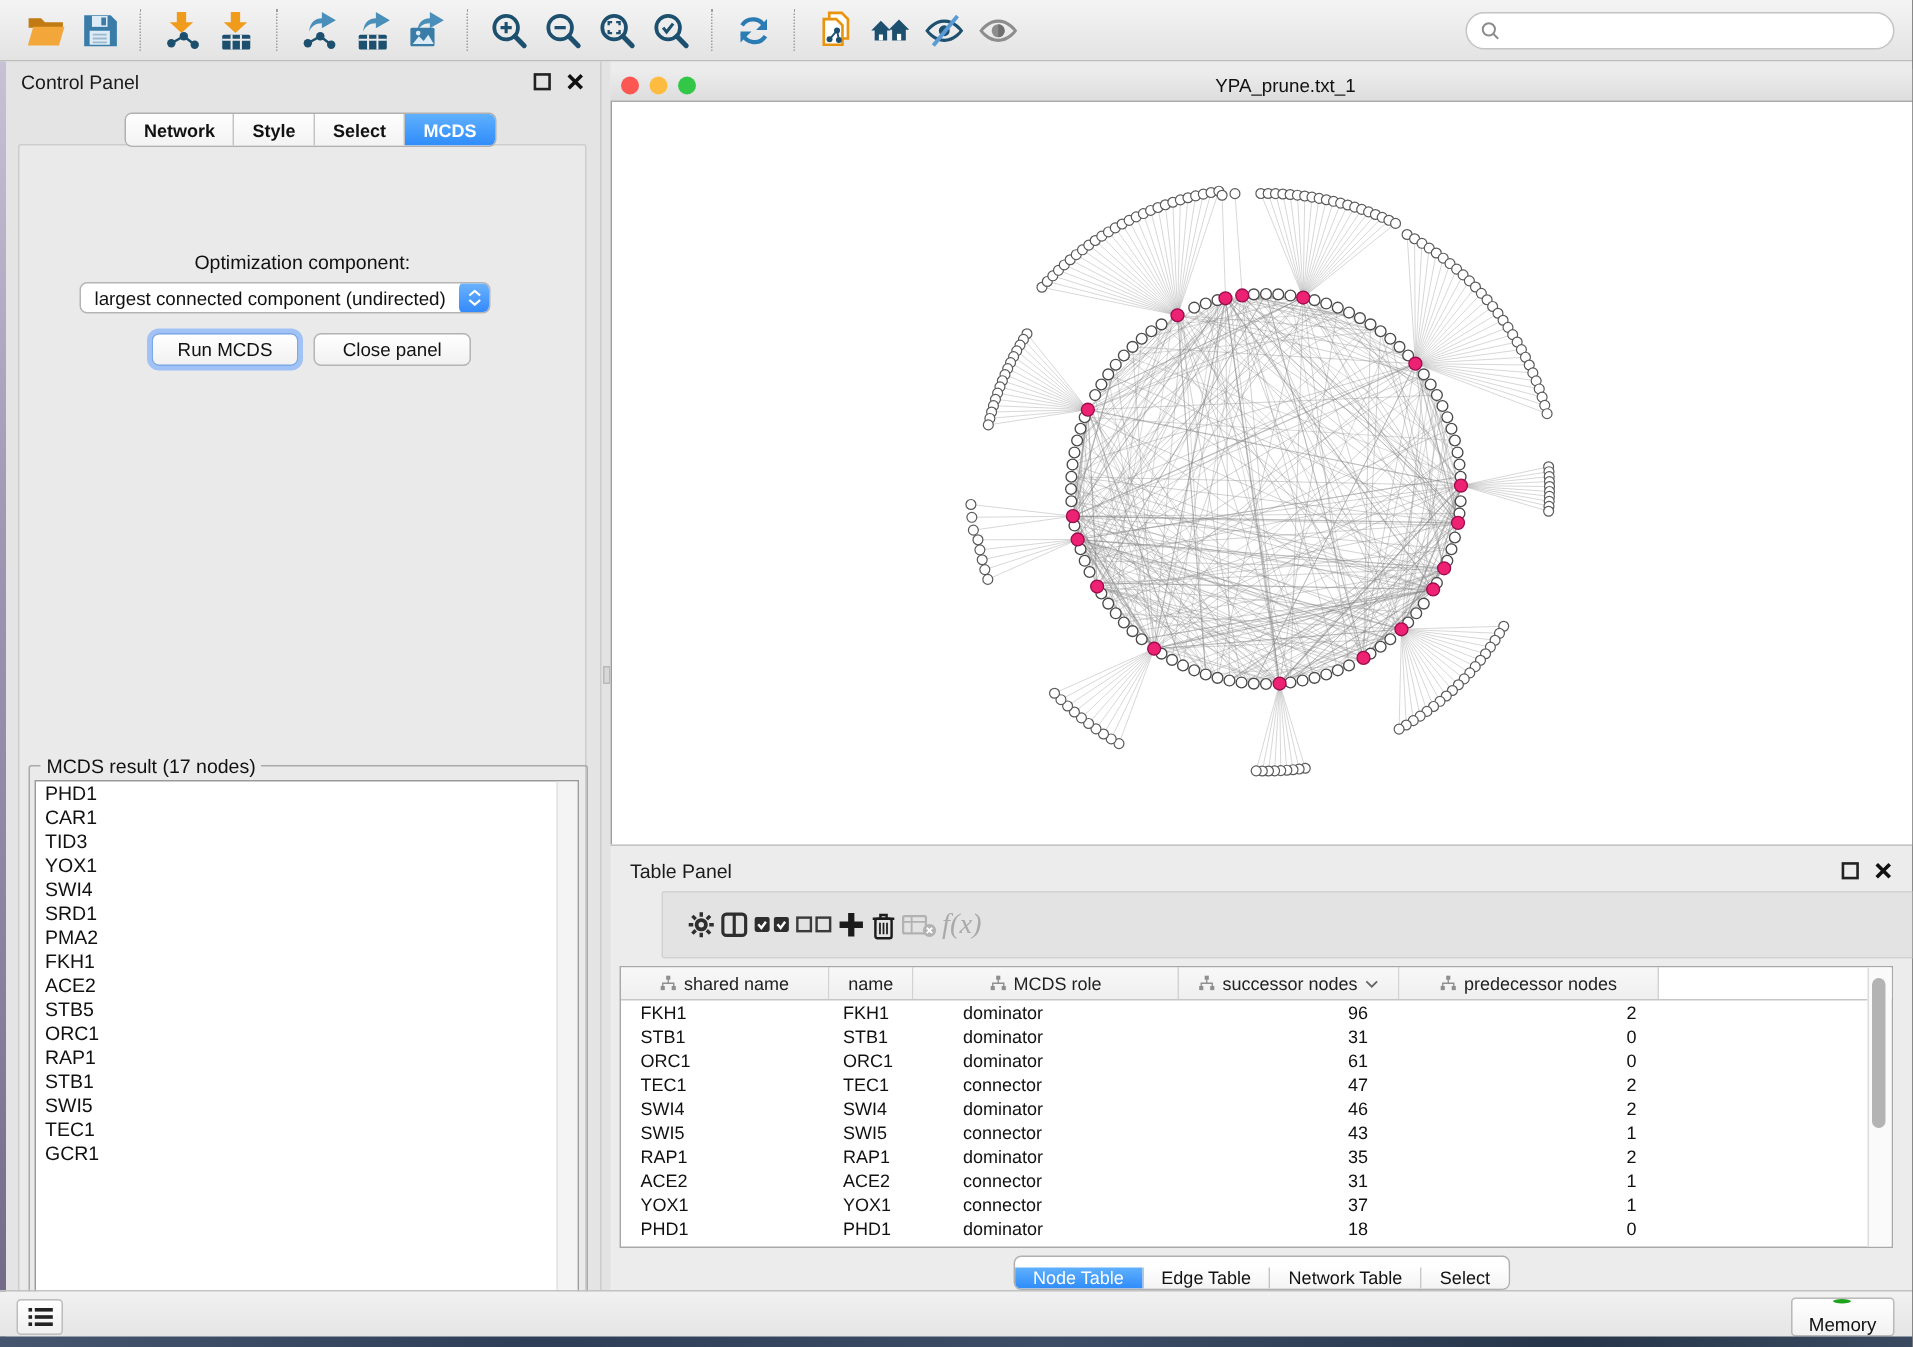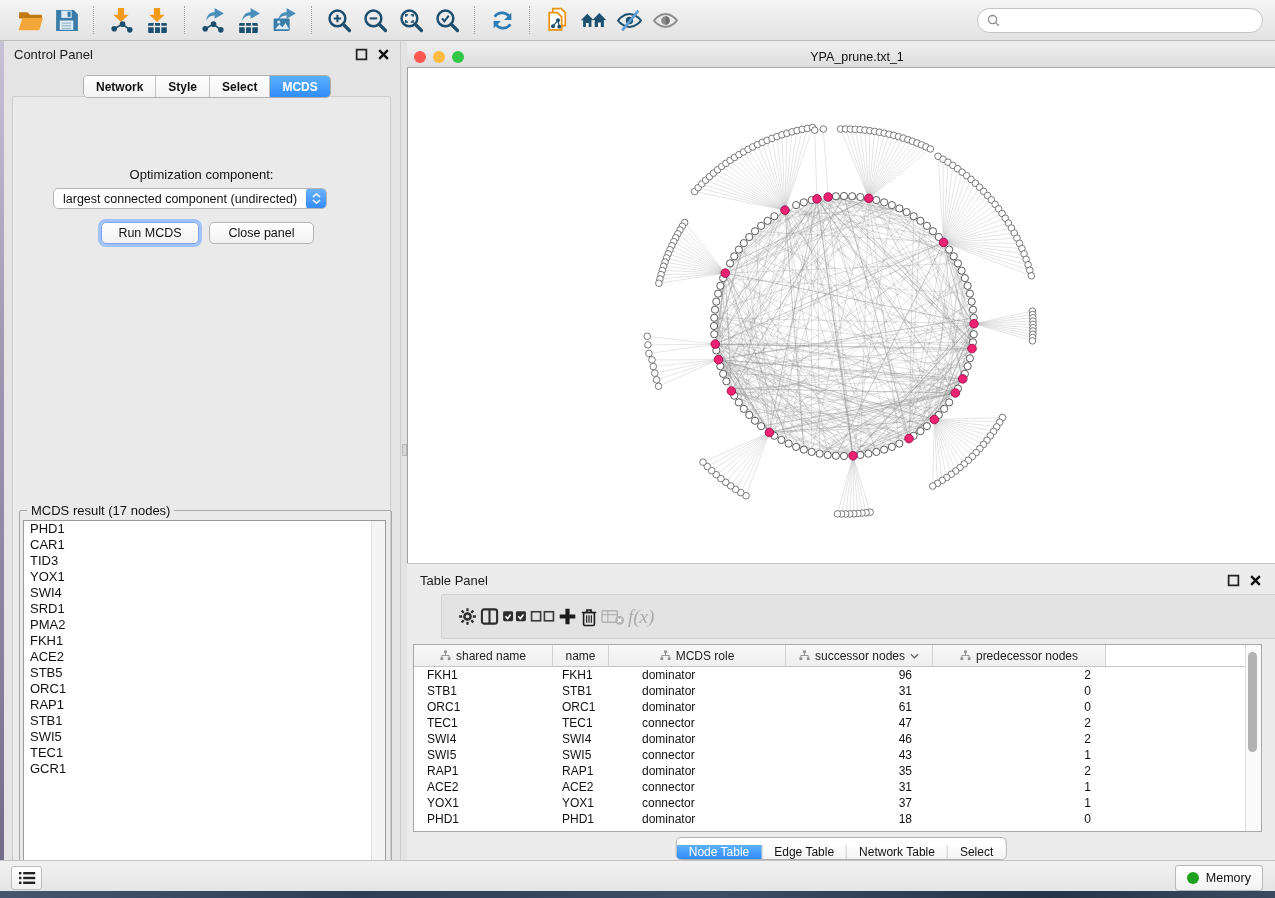--- a/index.html
+++ b/index.html
@@ -57,21 +57,21 @@
   .th.filler{background:#fff;border-right:none;}
   .trow{display:flex;height:16px;align-items:center;}
   .td{font-size:12px;box-sizing:border-box;white-space:nowrap;overflow:hidden;}
   .td.num{text-align:right;}
   .tscroll{position:absolute;right:0;top:0;width:15px;height:100%;background:#fafafa;border-left:1px solid #dcdcdc;}
   .tscroll .thumb{position:absolute;left:2px;top:7px;width:9px;height:100px;background:#b3b3b3;border-radius:5px;}
   .tp-tabs{left:50%;transform:translateX(-50%);top:273px;position:absolute;align-items:flex-end;}
   
   .statusbar{position:absolute;left:0;top:860px;width:1275px;height:31px;background:linear-gradient(#f1f1f1,#e5e5e5);border-top:1px solid #c2c2c2;box-sizing:border-box;}
   .list-btn{position:absolute;left:11px;top:5px;width:29px;height:22px;background:linear-gradient(#fff,#f0f0f0);border:1px solid #bdbdbd;border-radius:3px;display:flex;align-items:center;justify-content:center;}
-  .mem-btn{position:absolute;right:12px;top:4px;height:24px;background:linear-gradient(#fff,#f2f2f2);border:1px solid #b9b9b9;border-radius:3px;display:flex;align-items:center;gap:7px;padding:0 11px;font-size:12.5px;}
+  .mem-btn{position:absolute;right:12px;top:4px;height:24px;background:linear-gradient(#fff,#f2f2f2);border:1px solid #b9b9b9;border-radius:3px;display:flex;align-items:center;gap:7px;padding:0 11px;font-size:12.5px;flex-direction:column;}
   .mem-dot{width:12px;height:12px;border-radius:50%;}
 </style>
 </head>
 <body>
 
 <div class="app">
 
   <div class="toolbar">
     <div id="tb-icons" style="display:flex;align-items:center;">
         <div class="tb-btn">

